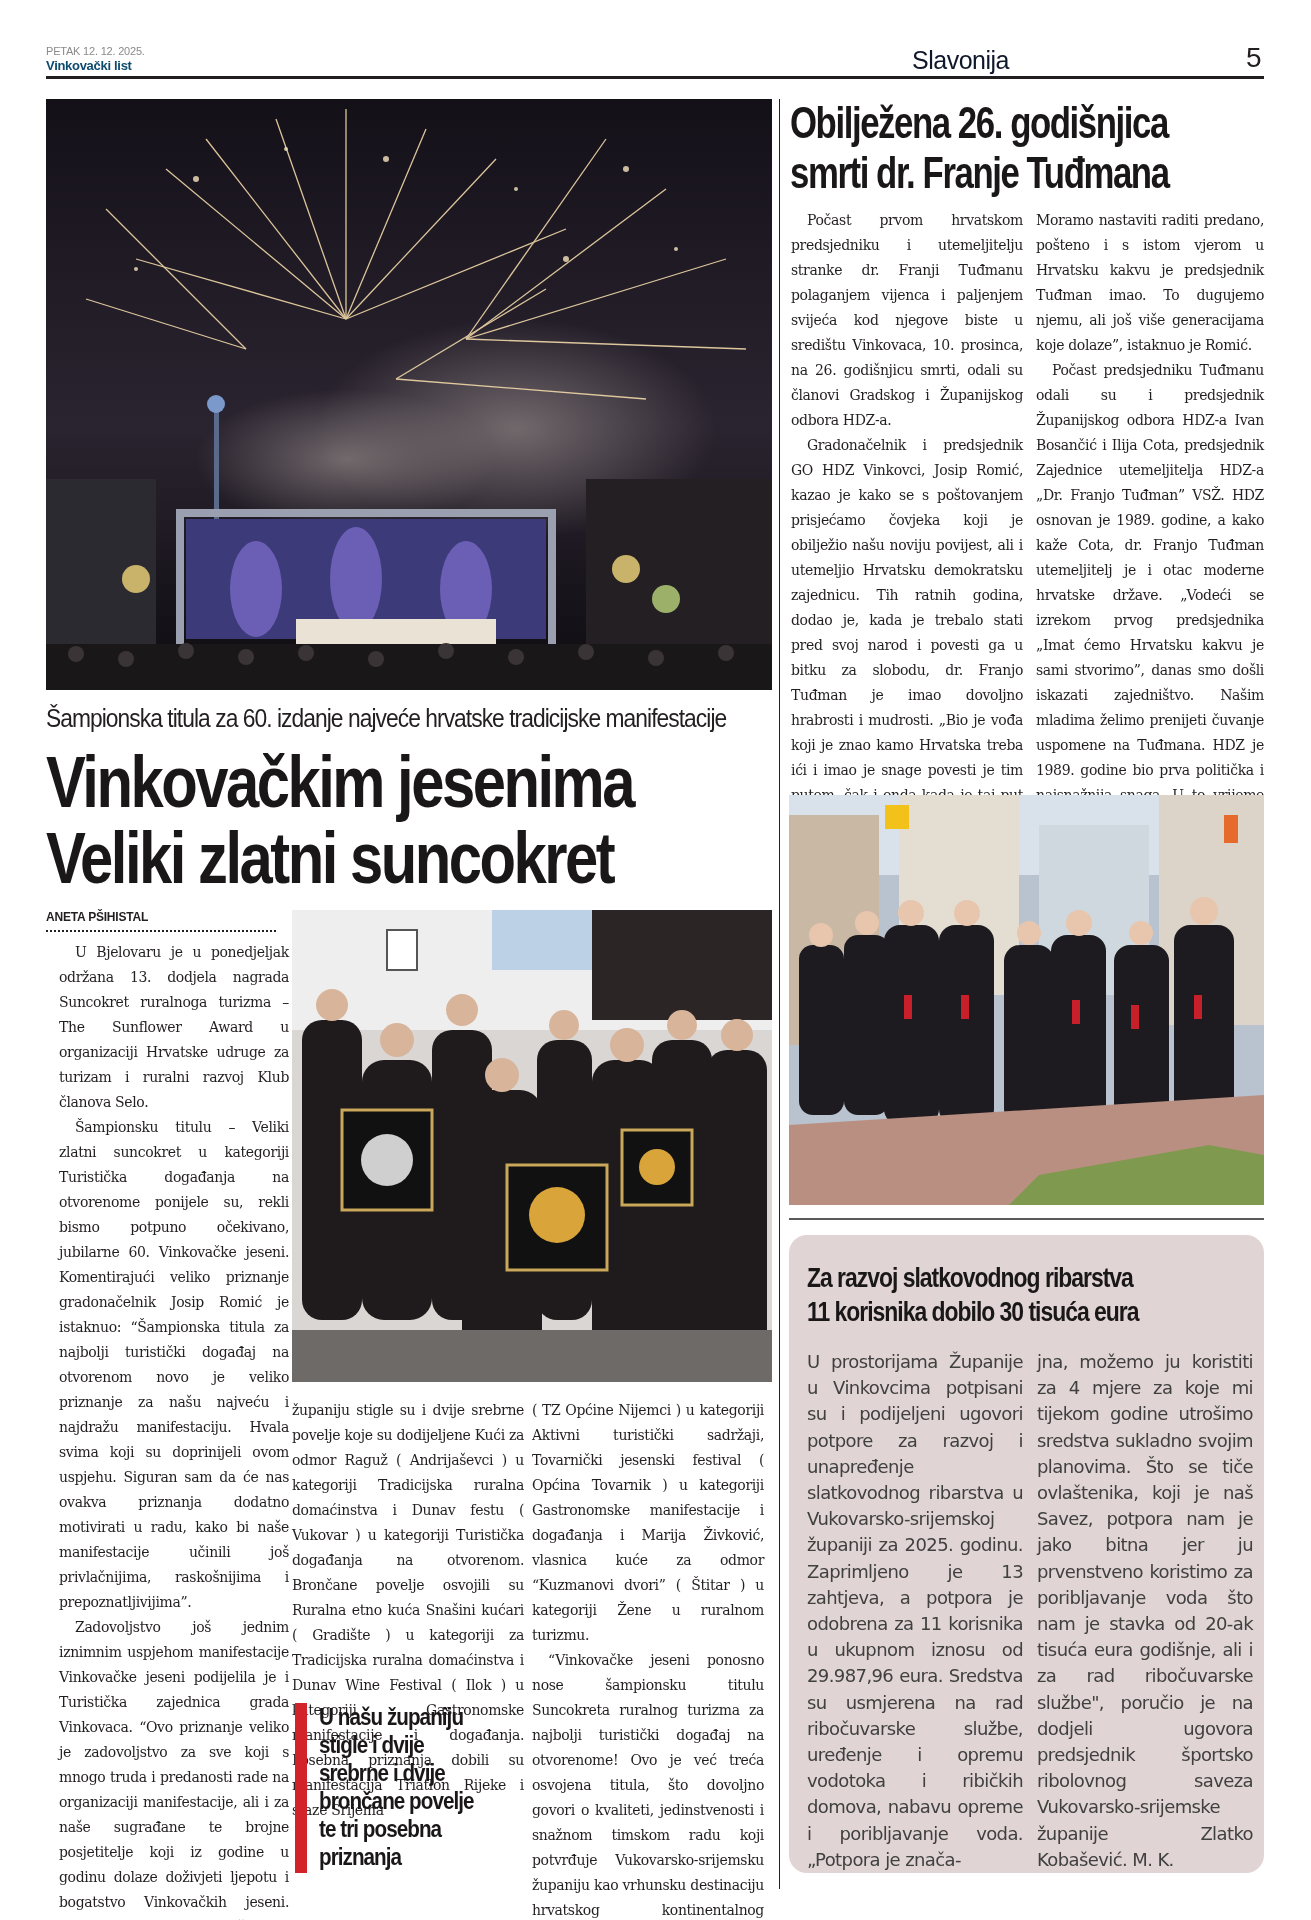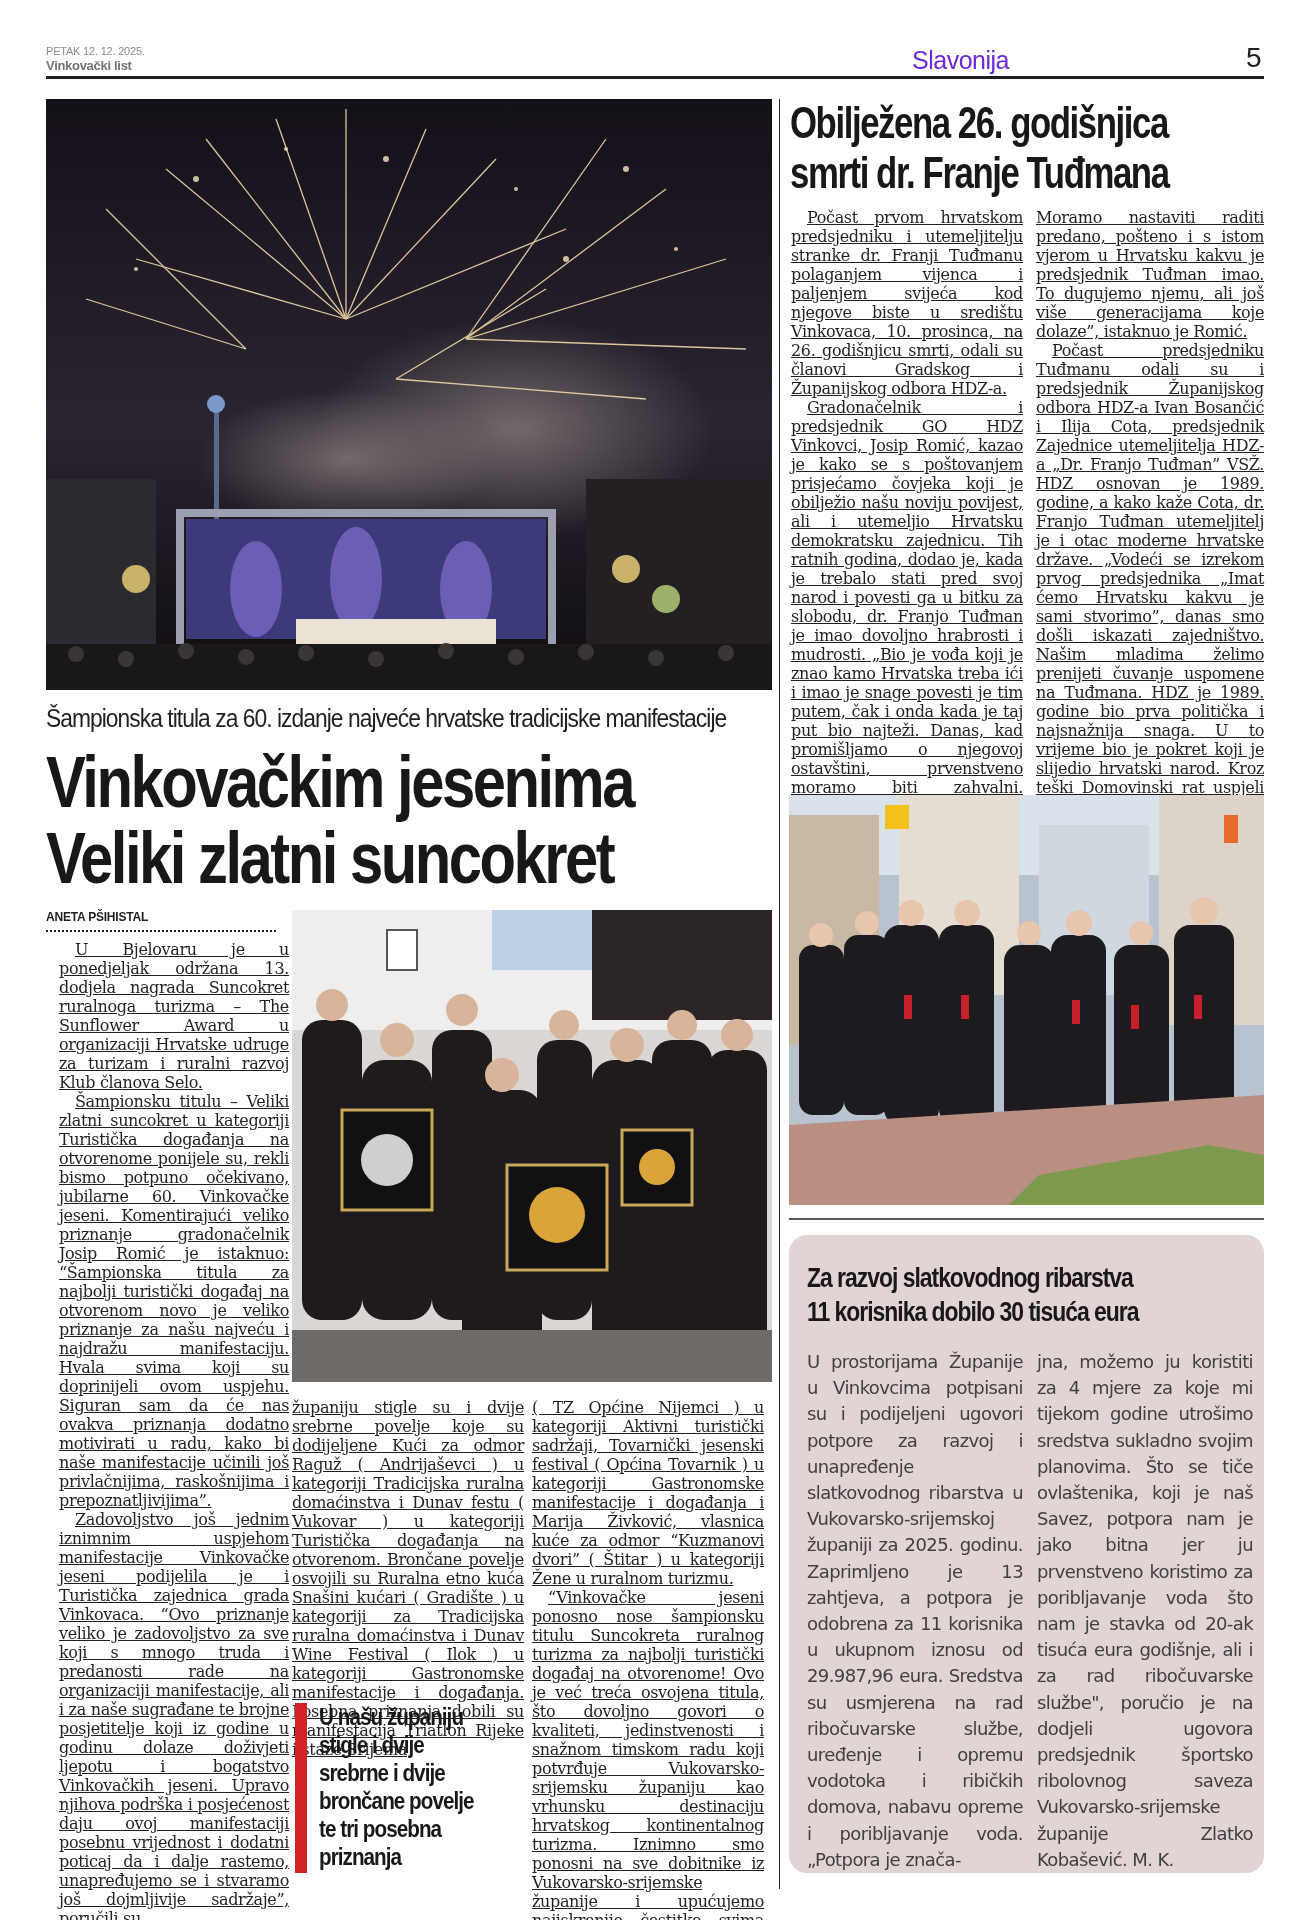--- a/index.html
+++ b/index.html
@@ -3,40 +3,40 @@
 <meta charset="utf-8">
 <style>
   * { box-sizing: border-box; margin: 0; padding: 0; }
   html, body { width: 1311px; height: 1920px; background: #ffffff; overflow: hidden; }
   body { position: relative; font-family: "DejaVu Serif", serif; color: #231f20; }
 
   .abs { position: absolute; }
 
   
   .hdr-date { left: 46px; top: 45px; font-family: "Liberation Sans", sans-serif; font-size: 11px; color: #8a8a8a; letter-spacing: -0.2px; text-align: center; }
-  .hdr-paper { left: 46px; top: 58px; font-family: "Liberation Sans", sans-serif; font-size: 13px; color: #737373; font-weight: bold; letter-spacing: -0.3px; }
-  .hdr-section { left: 912px; top: 46px; font-family: "Liberation Sans", sans-serif; font-size: 25px; color: #6d28d9; letter-spacing: -0.5px; text-align: right; }
+  .hdr-paper { left: 46px; top: 58px; font-family: "Liberation Sans", sans-serif; font-size: 13px; color: #0c4a6e; font-weight: bold; letter-spacing: -0.3px; }
+  .hdr-section { left: 912px; top: 46px; font-family: "Liberation Sans", sans-serif; font-size: 25px; color: #0f172a; letter-spacing: -0.5px; text-align: right; }
   .hdr-page { left: 1246px; top: 42px; font-family: "Liberation Sans", sans-serif; font-size: 28px; color: #231f20; }
   .hdr-rule { left: 46px; top: 76px; width: 1218px; height: 3px; background: #231f20; }
 
   
   .photo { overflow: hidden; }
   .photo svg { width: 100%; height: 100%; display: block; }
 
   .vrule { width: 1px; background: #231f20; }
 
   
   .kicker { font-family: "Liberation Sans", sans-serif; font-size: 26.5px; color: #231f20; letter-spacing: -1.1px; transform: scaleX(0.86); transform-origin: left top; white-space: nowrap; }
   .main-head { font-family: "Liberation Sans", sans-serif; font-weight: bold; color: #1a1718; font-size: 72px; line-height: 72px; letter-spacing: -3px; transform: scaleX(0.83); transform-origin: left top; white-space: nowrap; }
   .side-head { font-family: "Liberation Sans", sans-serif; font-weight: bold; color: #1a1718; font-size: 44px; line-height: 48px; letter-spacing: -1.8px; transform: scaleX(0.79); transform-origin: left top; white-space: nowrap; }
 
   .byline { font-family: "Liberation Sans", sans-serif; font-weight: bold; font-size: 12px; color: #231f20; letter-spacing: -0.2px; text-align: left; }
   .dots { height: 0; border-top: 2px dotted #231f20; }
 
-  .col { font-family: "DejaVu Serif", serif; font-size: 16px; line-height: 19px; text-align: justify; color: #231f20; hyphens: manual; letter-spacing: -0.35px; text-decoration: underline; }
+  .col { font-family: "DejaVu Serif", serif; font-size: 14px; line-height: 25px; text-align: justify; color: #231f20; hyphens: manual; letter-spacing: -0.35px; }
   .col p { text-indent: 16px; }
   .col p.noind { text-indent: 0; }
 
   .pullquote { border-left: 12px solid #d2232a; padding-left: 12px; }
   .pullquote span { display: block; font-family: "Liberation Sans", sans-serif; font-weight: bold; font-size: 24px; line-height: 28px; color: #1a1718; letter-spacing: -1.1px; transform: scaleX(0.86); transform-origin: left top; white-space: nowrap; }
 
   .hrule { height: 2px; background: #5a5a5a; }
 
   .box { background: #e0d4d4; border-radius: 18px; }
   .box-head { font-family: "Liberation Sans", sans-serif; font-weight: bold; font-size: 27px; line-height: 33px; color: #1a1718; letter-spacing: -1.2px; transform: scaleX(0.85); transform-origin: left top; white-space: nowrap; }

